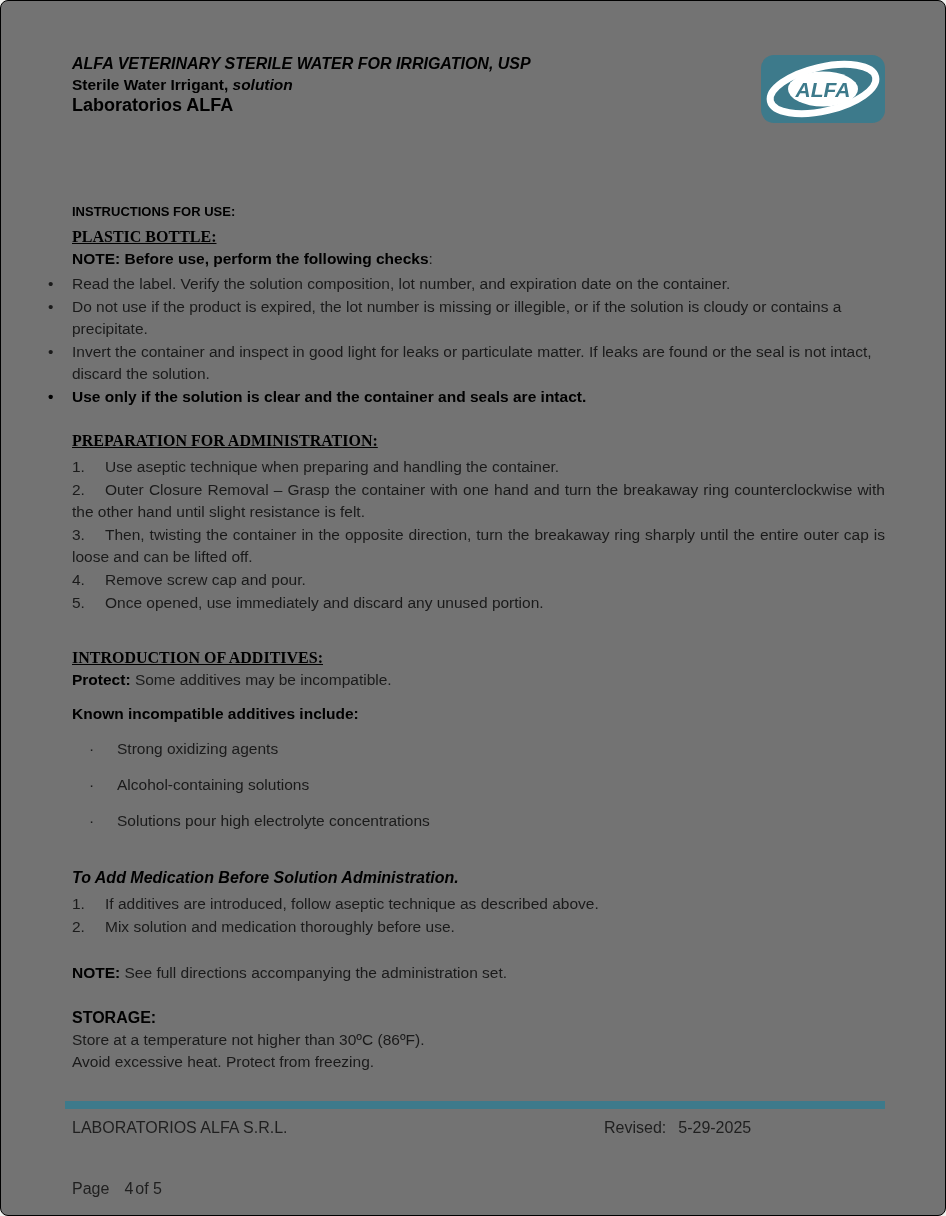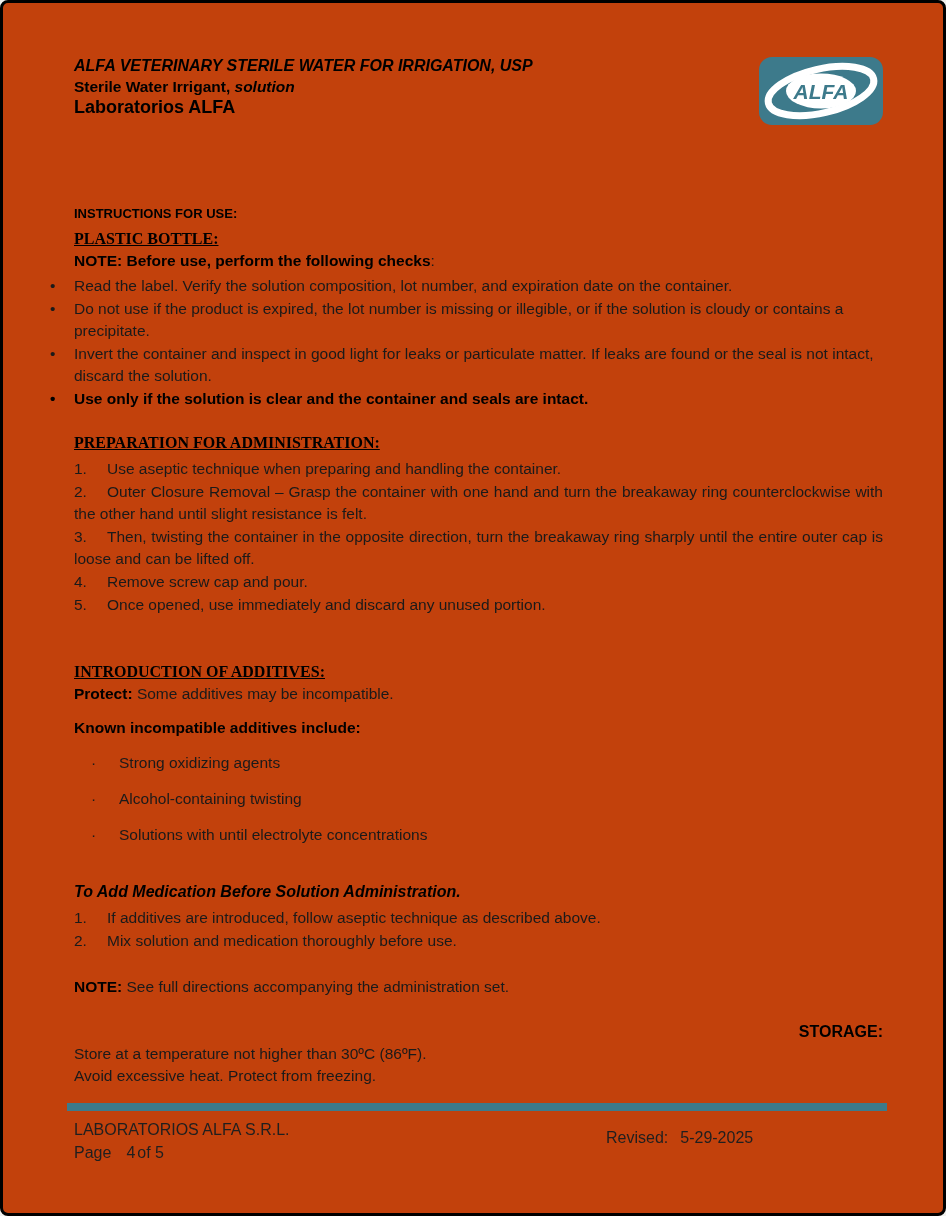--- a/index.html
+++ b/index.html
@@ -4,22 +4,22 @@
 <style>
   html,body{margin:0;padding:0;}
   body{
     width:946px;height:1216px;
     background:#f1f1ee;
     font-family:"Liberation Sans","DejaVu Sans",sans-serif;
     position:relative;overflow:hidden;
   }
   .page{
     position:absolute;inset:0;
-    background:#c2410c;
-    border:3px solid #000000;
+    background:#737373;
+    border:1px solid #000000;
     border-radius:8px;
     box-sizing:border-box;
     overflow:hidden;
   }
   .content{
     padding:52px 60px 0 71px;
     color:#1a1a1a;
     font-size:15.5px;
     line-height:22px;
   }
@@ -53,28 +53,28 @@
   
   .warning-p{margin:0;line-height:22px;}
   .known-h{margin-top:12px;}
   p.mrow{margin:12px;line-height:24px;}
   .mdot{display:inline-block;width:33px;padding-left:5px;box-sizing:border-box;}
   .always-p{margin:0;line-height:22px;}
   .toadd-h{margin-top:34px;font-size:16px;}
   .note2{margin:24px 0 0 0;line-height:22px;}
   .storage-h{margin-top:23px;}
   .storage-p{margin:0;line-height:22px;}
-  .intro-h{margin-top:44px;}
+  .intro-h{margin-top:32px;}
   .prep-h{margin-top:21px;}
   
   .footer{position:absolute;left:64px;top:1100px;width:820px;}
   .rule{height:8px;background:#3d7a8b;}
-  .f-line{margin-left:7px;font-size:16px;line-height:23px;color:#1f1f1f;position:relative;}
+  .f-line{margin-left:7px;font-size:16px;line-height:23px;color:#1f1f1f;position:relative;margin-top:38px;}
   .f-line.first{margin-top:7px;}
-  .revised{position:absolute;left:532px;top:8px;}
+  .revised{position:absolute;left:532px;top:0;}
   .revised .date{margin-left:12px;}
   .pg-num{margin-left:15px;}
   .pg-total{margin-left:2px;}
 </style>
 </head>
 <body>
 
 <div class="page">
   <div class="content">
 
@@ -117,32 +117,32 @@
       <p class="step justify"><span class="num">3.</span><span>Then, twisting the container in the opposite direction, turn the breakaway ring sharply until the entire outer cap is loose and can be lifted off.</span></p>
       <p class="step"><span class="num">4.</span><span>Remove screw cap and pour.</span></p>
       <p class="step"><span class="num">5.</span><span>Once opened, use immediately and discard any unused portion.</span></p>
     </div>
 
     <div class="h-under intro-h">INTRODUCTION OF ADDITIVES:</div>
     <p class="warning-p"><span class="b">Protect:</span><span> Some additives may be incompatible.</span></p>
 
     <div class="b known-h">Known incompatible additives include:</div>
     <p class="mrow"><span class="mdot">·</span><span>Strong oxidizing agents</span></p>
-    <p class="mrow"><span class="mdot">·</span><span>Alcohol-containing twisting</span></p>
-    <p class="mrow"><span class="mdot">·</span><span>Solutions with until electrolyte concentrations</span></p>
+    <p class="mrow"><span class="mdot">·</span><span>Alcohol-containing solutions</span></p>
+    <p class="mrow"><span class="mdot">·</span><span>Solutions pour high electrolyte concentrations</span></p>
 
     <div class="bi toadd-h">To Add Medication Before Solution Administration.</div>
     <div class="steps">
       <p class="step"><span class="num">1.</span><span>If additives are introduced, follow aseptic technique as described above.</span></p>
       <p class="step"><span class="num">2.</span><span>Mix solution and medication thoroughly before use.</span></p>
     </div>
 
     <p class="note2"><span class="b">NOTE:</span><span> See full directions accompanying the administration set.</span></p>
 
-    <div class="b storage-h" style="font-size:16px;text-align:right;">STORAGE:</div>
+    <div class="b storage-h" style="font-size:16px;">STORAGE:</div>
     <p class="storage-p">Store at a temperature not higher than 30ºC (86ºF).</p>
     <p class="storage-p">Avoid excessive heat. Protect from freezing.</p>
 
   </div>
 
   <div class="footer">
     <div class="rule"></div>
     <div class="f-line first">
       <span>LABORATORIOS ALFA S.R.L.</span>
       <span class="revised"><span>Revised:</span><span class="date">5-29-2025</span></span>

